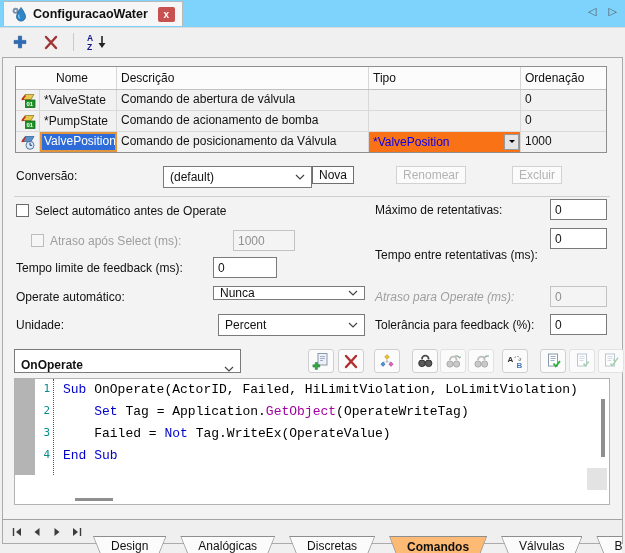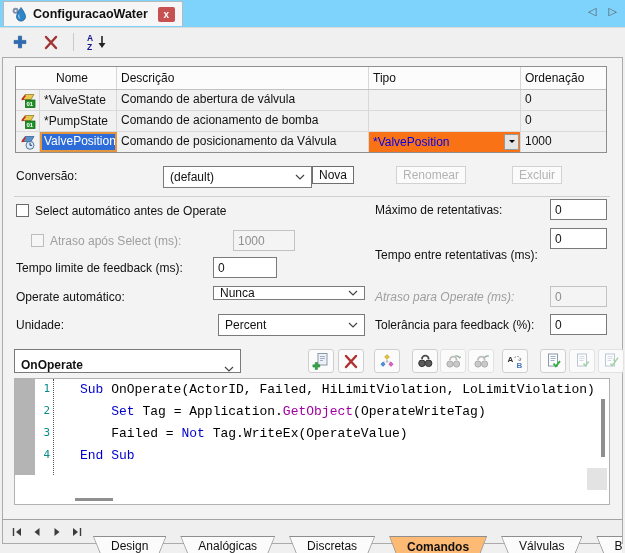--- a/index.html
+++ b/index.html
@@ -60,21 +60,21 @@
             display:flex;align-items:center;justify-content:center;box-sizing:border-box;}
   .icon-btn.disabled{border-color:#e2e2e2;}
   
   .editor{position:absolute;left:14px;top:378px;width:596px;height:127px;background:#fff;border:1px solid #b2b2b2;box-sizing:border-box;}
   .gutter-bg{position:absolute;left:0;top:0;width:20px;height:96px;background:#b4b4b4;}
   .gutter-dots{position:absolute;left:38px;top:0;height:96px;border-left:1px dotted #555;}
   #code-lines{position:absolute;left:0;top:3px;right:16px;}
   .cl{position:relative;height:22px;line-height:22px;}
   .ln{position:absolute;left:21px;width:14px;text-align:right;color:var(--line-number,#0a8a8a);
       font:11px "DejaVu Sans Mono",monospace;}
-  .ct{position:absolute;left:48px;white-space:pre;font:13px "Liberation Mono","DejaVu Sans Mono",monospace;color:#000;margin-left:17px;}
+  .ct{position:absolute;left:48px;white-space:pre;font:13px "Liberation Mono","DejaVu Sans Mono",monospace;color:#000;}
   .tok-kw{color:var(--keyword,#0000cc);}
   .tok-fn{color:var(--function-name,#a000a0);}
   .vthumb{position:absolute;right:4px;top:20px;width:4px;height:58px;background:#8f8f8f;}
   .hthumb{position:absolute;left:60px;bottom:3px;width:38px;height:3px;background:#8f8f8f;}
   .scorner{position:absolute;right:2px;bottom:14px;width:20px;height:22px;background:#e3e3e3;}
   
   .sheetbar{position:absolute;left:2px;top:519px;width:621px;height:25px;background:#efefef;
             border:1px solid #ababab;border-top:1px solid #a3a3a3;box-sizing:border-box;display:flex;align-items:flex-start;}
   .navbtns{display:flex;gap:7px;align-items:center;padding:5px 10px 0 7px;}
   .navbtn{width:13px;height:13px;display:flex;align-items:center;justify-content:center;}

